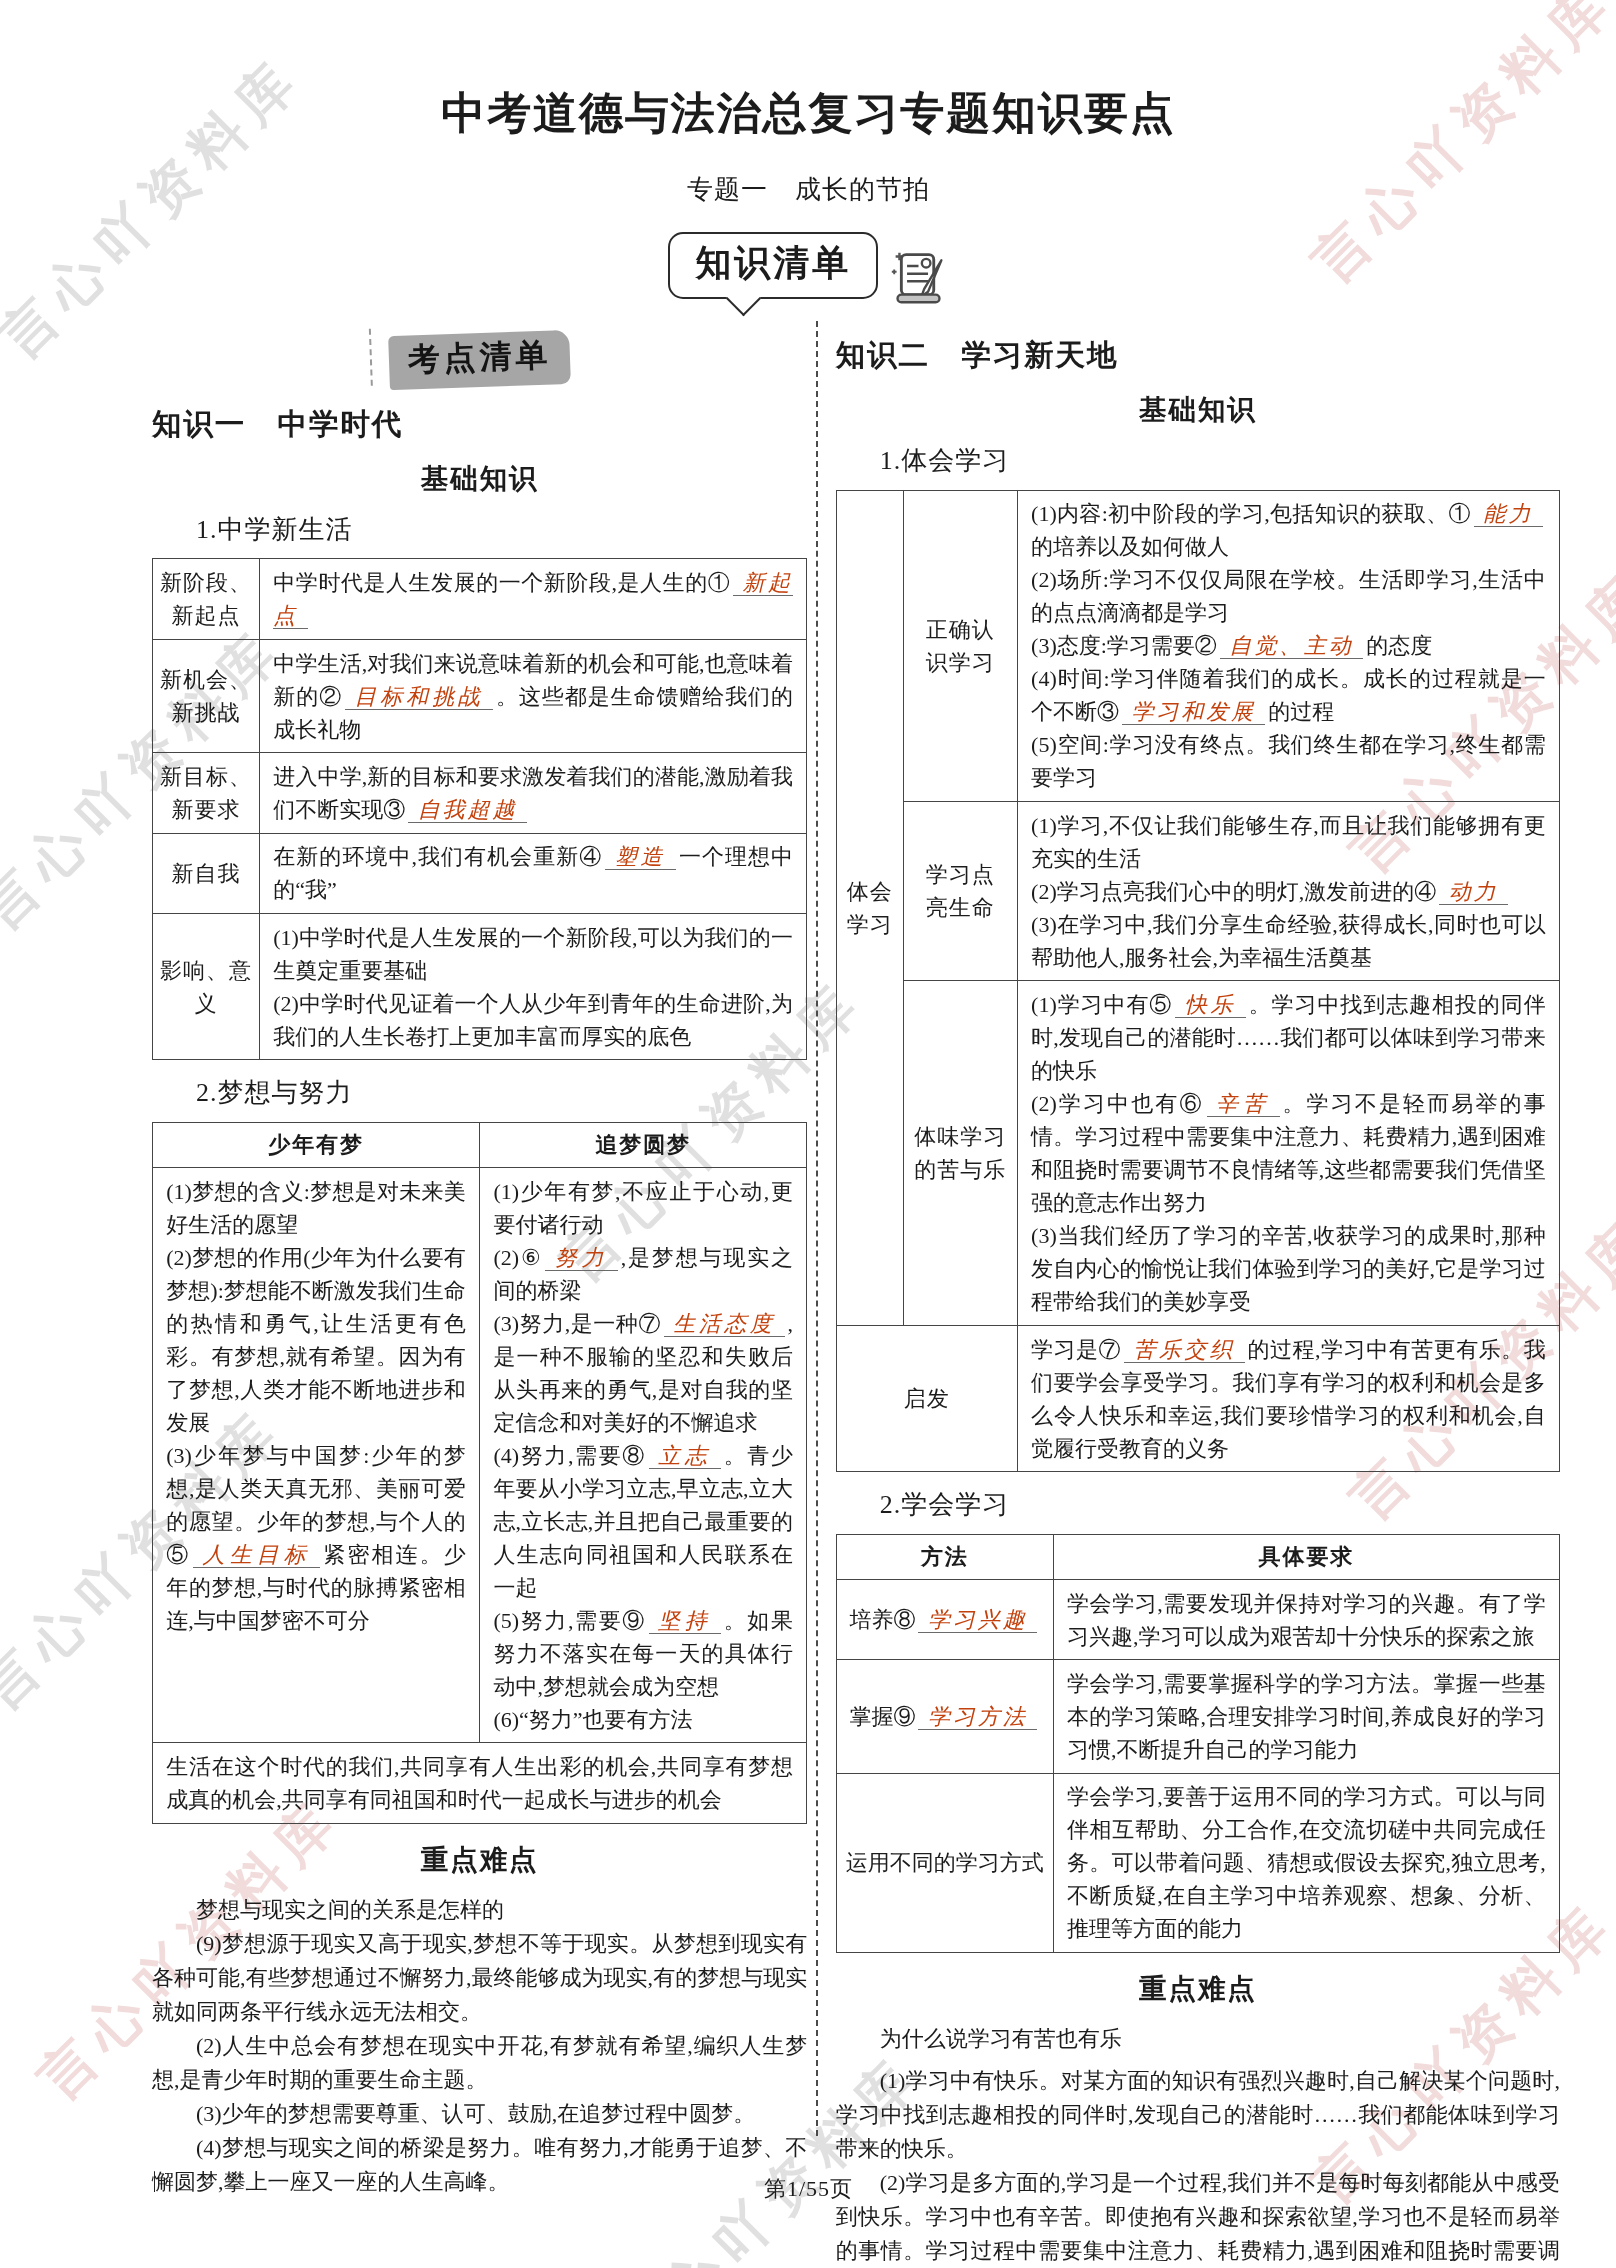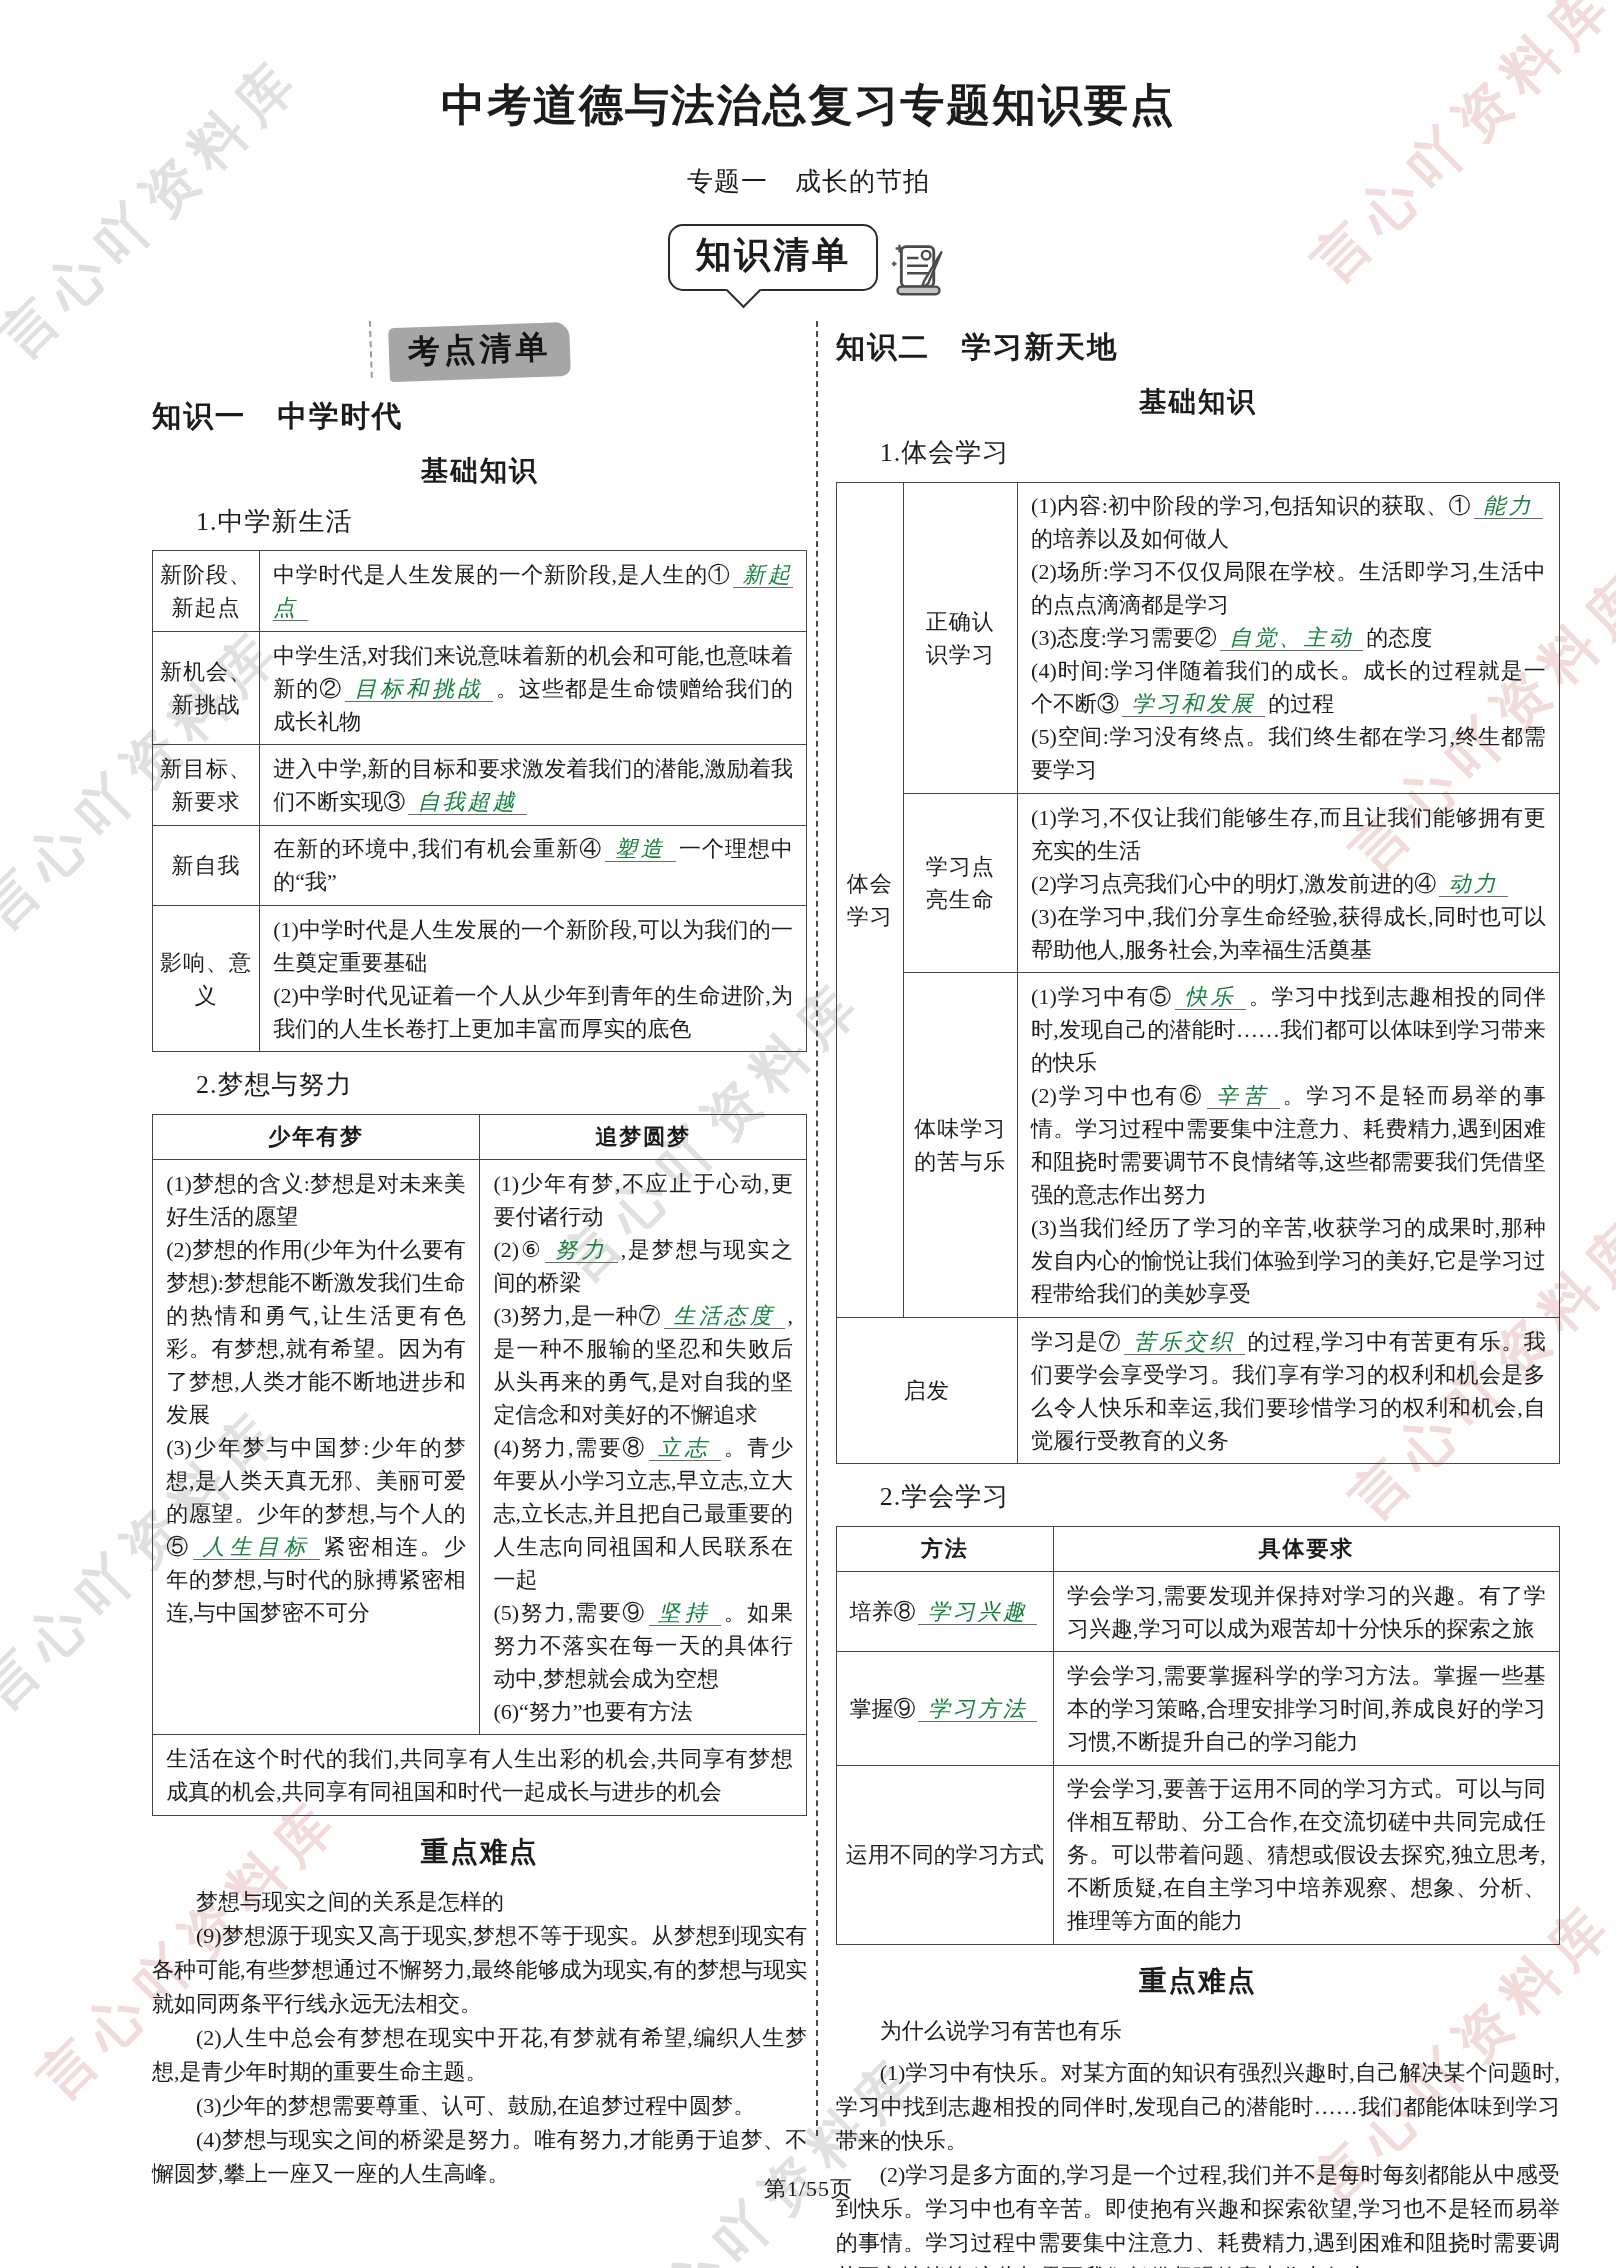--- a/index.html
+++ b/index.html
@@ -5,21 +5,21 @@
   html,body{margin:0;padding:0;background:#ffffff;}
   .page{position:relative;width:1617px;height:2268px;background:#fff;overflow:hidden;
         font-family:"Liberation Serif","DejaVu Serif",serif;color:#1c1c1c;}
   
   .wm{position:absolute;font-family:"Liberation Sans","DejaVu Sans",sans-serif;font-weight:bold;
       font-size:55px;letter-spacing:11.4px;white-space:nowrap;transform:rotate(-45deg);pointer-events:none;}
   .wm-gray{color:rgba(0,0,0,0.12);}
   .wm-pink{color:rgba(205,125,125,0.28);}
   
   .hdr{text-align:center;padding-top:76px;}
-  .title{font-size:44px;font-weight:bold;letter-spacing:1.9px;margin:0;}
+  .title{font-size:44px;font-weight:bold;letter-spacing:1.9px;margin:8px;}
   .subtitle{font-size:26px;margin-top:28.5px;letter-spacing:1px;}
   .bubble-wrap{display:flex;justify-content:center;align-items:flex-end;margin-top:25px;height:82px;}
   .bubble{position:relative;border:2.9px solid #2b2b2b;border-radius:15px;background:#fff;
           padding:4.8px 25px 8.6px;font-family:"Liberation Sans","DejaVu Sans",sans-serif;
           font-weight:bold;font-size:36px;letter-spacing:2.9px;margin-bottom:15px;}
   .bubble::after{content:"";position:absolute;bottom:-14.3px;left:61px;width:23px;height:23px;background:#fff;
           border-right:2.9px solid #2b2b2b;border-bottom:2.9px solid #2b2b2b;transform:rotate(45deg);}
   .note-icon{margin:0 0 5.7px 9.5px;}
   
   .cols{position:relative;display:flex;align-items:flex-start;margin:19px 57px 0 152px;}
@@ -40,21 +40,21 @@
   
   table{width:100%;border-collapse:collapse;table-layout:fixed;}
   td,th{border:1.9px solid #454545;font-size:22px;line-height:33px;vertical-align:middle;}
   th{font-family:"Liberation Sans","DejaVu Sans",sans-serif;font-weight:bold;padding:5.7px 7.6px;letter-spacing:1.9px;}
   td.content{padding:6.7px 13.3px;text-align:justify;}
   td.label{font-family:"Liberation Sans","DejaVu Sans",sans-serif;font-weight:normal;text-align:center;
            white-space:pre-line;padding:5.7px 3.8px;letter-spacing:1px;}
   td.method{text-align:center;padding:5.7px 7.6px;}
   .para{margin:0;}
   .blank{font-style:italic;font-family:"Liberation Serif","DejaVu Serif",serif;border-bottom:1.9px solid #6a6a6a;
-         padding:0 9.5px;margin:0 2.9px;letter-spacing:2.9px;color:#15803d;}
+         padding:0 9.5px;margin:0 2.9px;letter-spacing:2.9px;color:#c2410c;}
   
   .key-q{font-size:22px;line-height:34px;text-indent:2em;margin:0;}
   .key-p{font-size:22px;line-height:34px;text-indent:2em;text-align:justify;margin:0;}
   .mt8{margin-top:7.6px;} .mt18{margin-top:17px;}
   
   .pagenum{position:absolute;top:2174px;left:0;right:0;text-align:center;font-size:22px;letter-spacing:1px;}
 </style>
 </head>
 <body>
 

